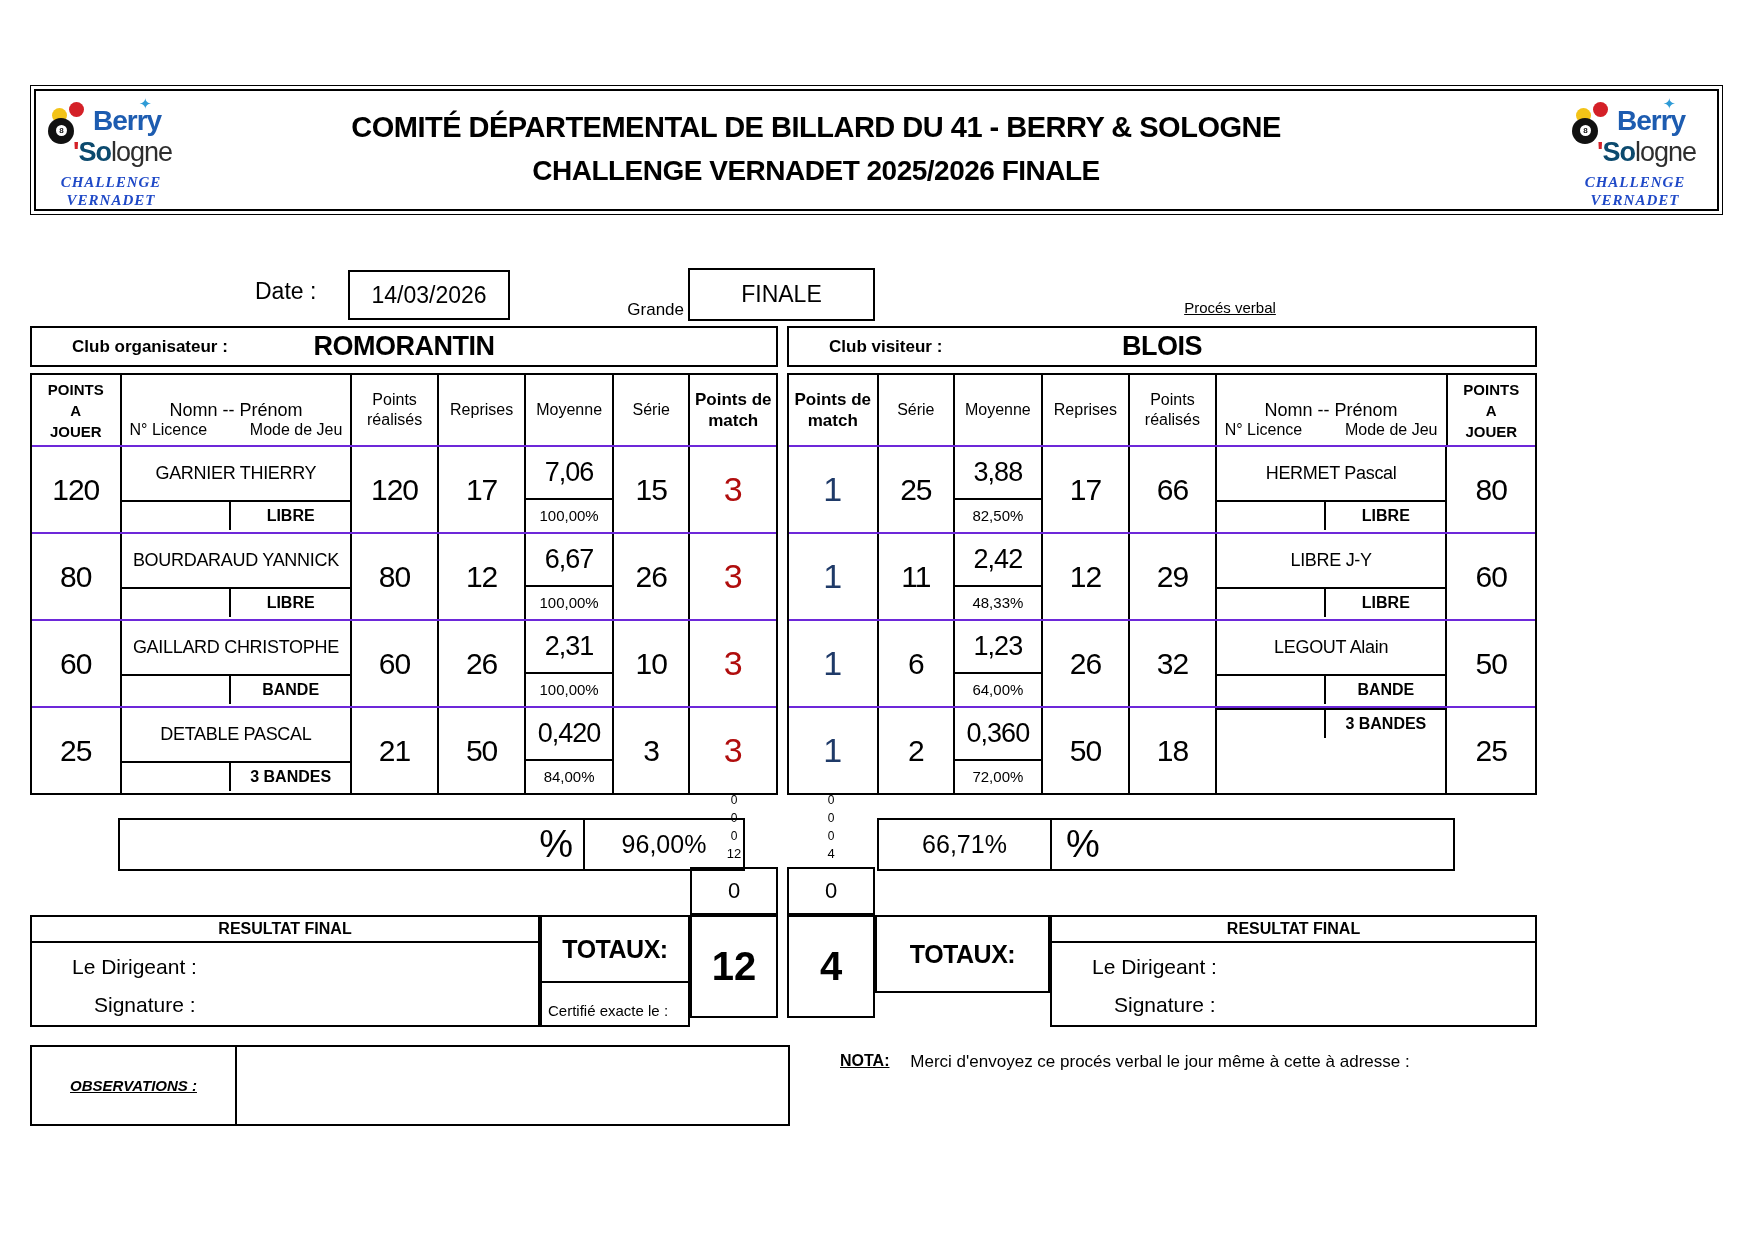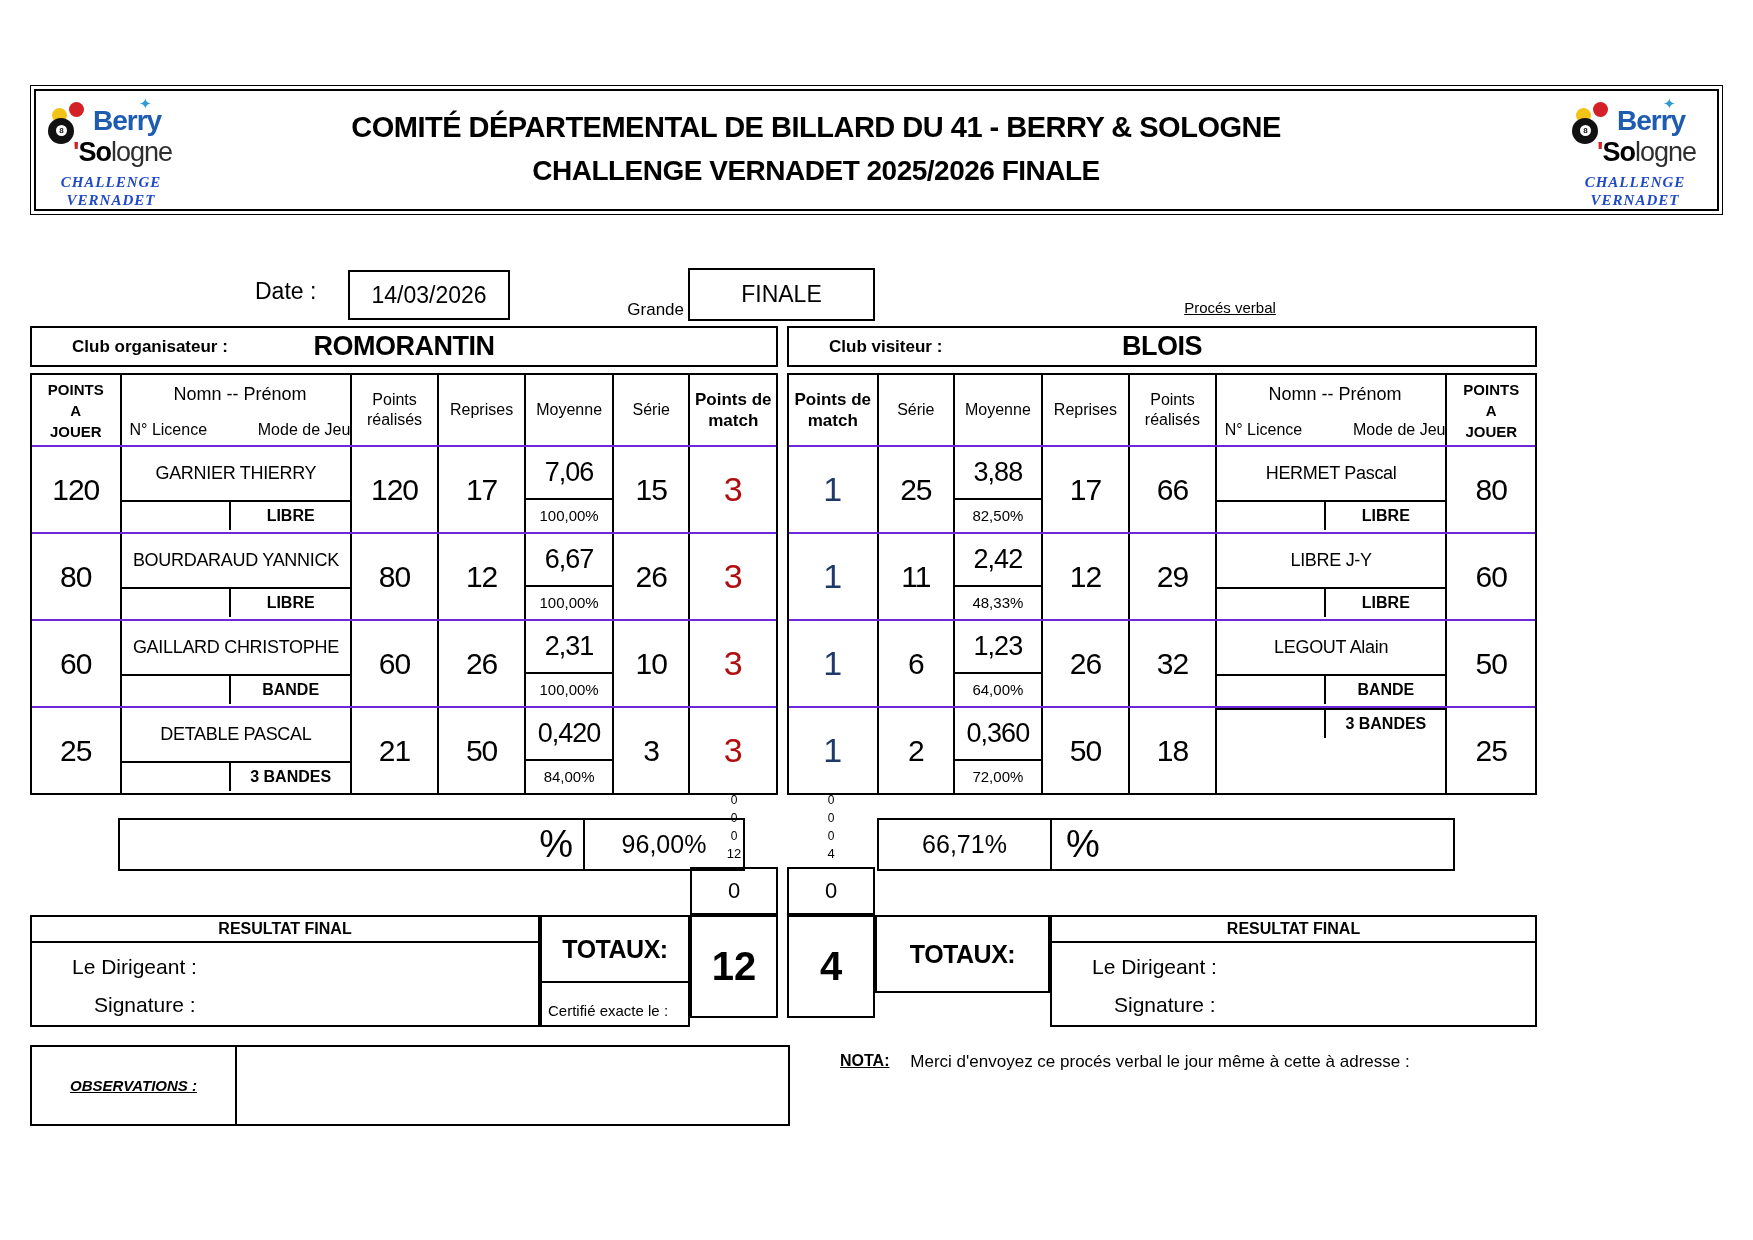--- a/index.html
+++ b/index.html
@@ -26,21 +26,21 @@
   .ball-yellow { left:6px; top:11px; width:15px; height:15px; background:#f3c317; }
   .ball-red { left:23px; top:5px; width:15px; height:15px; background:#d42027; }
   .ball-black { left:2px; top:21px; width:26px; height:26px; background:#111; }
   .eight-circle { position:absolute; left:8px; top:7px; width:11px; height:11px; background:#fff;
     border-radius:50%; font-size:8px; font-weight:bold; color:#111; text-align:center; line-height:11px; }
   .sparkle { position:absolute; left:93px; top:-2px; font-size:15px; color:#2e9bd6; }
   .brand-berry { position:absolute; left:47px; top:8px; font-size:28px; font-weight:bold;
     color:#1d5cb0; letter-spacing:-1px; }
   .brand-sologne { position:absolute; left:27px; top:40px; font-size:27px; letter-spacing:-1px; }
   .brand-quote { color:#d42027; font-weight:bold; }
-  .brand-so { color:#000000; font-weight:bold; }
+  .brand-so { color:#0c4a6e; font-weight:bold; }
   .brand-logne { color:#2e2e2e; }
   .challenge { position:absolute; left:0px; top:76px; width:130px; text-align:center;
     font-family:"Liberation Serif", serif; font-style:italic; font-weight:bold;
     font-size:15px; color:#1f49c7; letter-spacing:1px; line-height:18px; }
 
   
   .date-label { left:255px; top:278px; font-size:23px; }
   .date-box { left:348px; top:270px; width:162px; height:50px; border:2px solid #000;
     display:flex; align-items:center; justify-content:center; font-size:23px; }
   .grande-label { left:592px; top:300px; width:92px; text-align:right; font-size:17px; }
@@ -71,21 +71,21 @@
   .c-moy{width:88px}.c-ser{width:77px}.c-mat{width:88px}
   
   .r-mat{width:88px}.r-ser{width:77px}.r-moy{width:88px}.r-rep{width:88px}
   .r-real{width:87px}.r-nom{width:232px}.r-paj{width:90px}
 
   .cc { display:flex; align-items:center; justify-content:center; text-align:center; }
   .num30 { font-size:30px; letter-spacing:-1px; }
   .hdr-sm { font-size:16px; line-height:20px; flex-direction:column; }
   .hdr-paj { font-size:15px; font-weight:bold; line-height:21px; flex-direction:column; }
   .hdr-bold { font-weight:bold; font-size:17px; line-height:21px; flex-direction:column; }
-  .hdr-nom { flex-direction:column; justify-content:space-between; padding:9px 0 6px 8px; }
+  .hdr-nom { flex-direction:column; justify-content:flex-end; padding:9px 8px 6px 8px; }
   .hdr-nom-top { font-size:18px; text-align:center; }
   .hdr-nom-bot { display:flex; justify-content:space-between; font-size:16px; }
 
   .name-top { height:53px; display:flex; align-items:center; justify-content:center;
     font-size:18px; letter-spacing:-0.3px; }
   .name-bot { height:30px; border-top:2px solid #000; display:flex; }
   .lic-sub { width:47%; }
   .mode-sub { width:53%; border-left:2px solid #000; display:flex; align-items:center;
     justify-content:center; font-weight:bold; font-size:16px; }
   .moy-top { height:53px; display:flex; align-items:center; justify-content:center;

